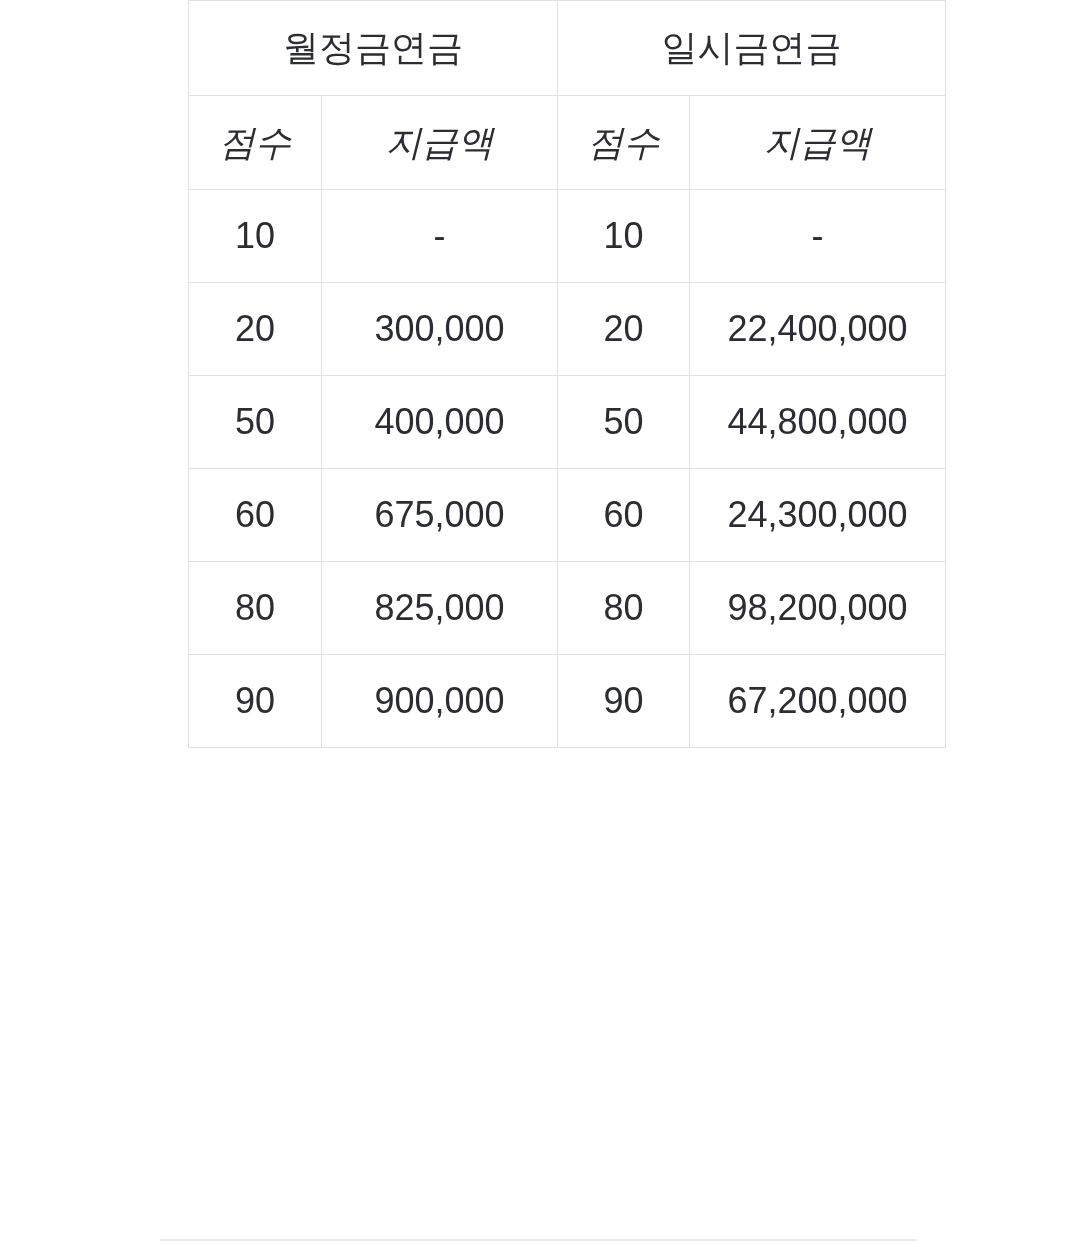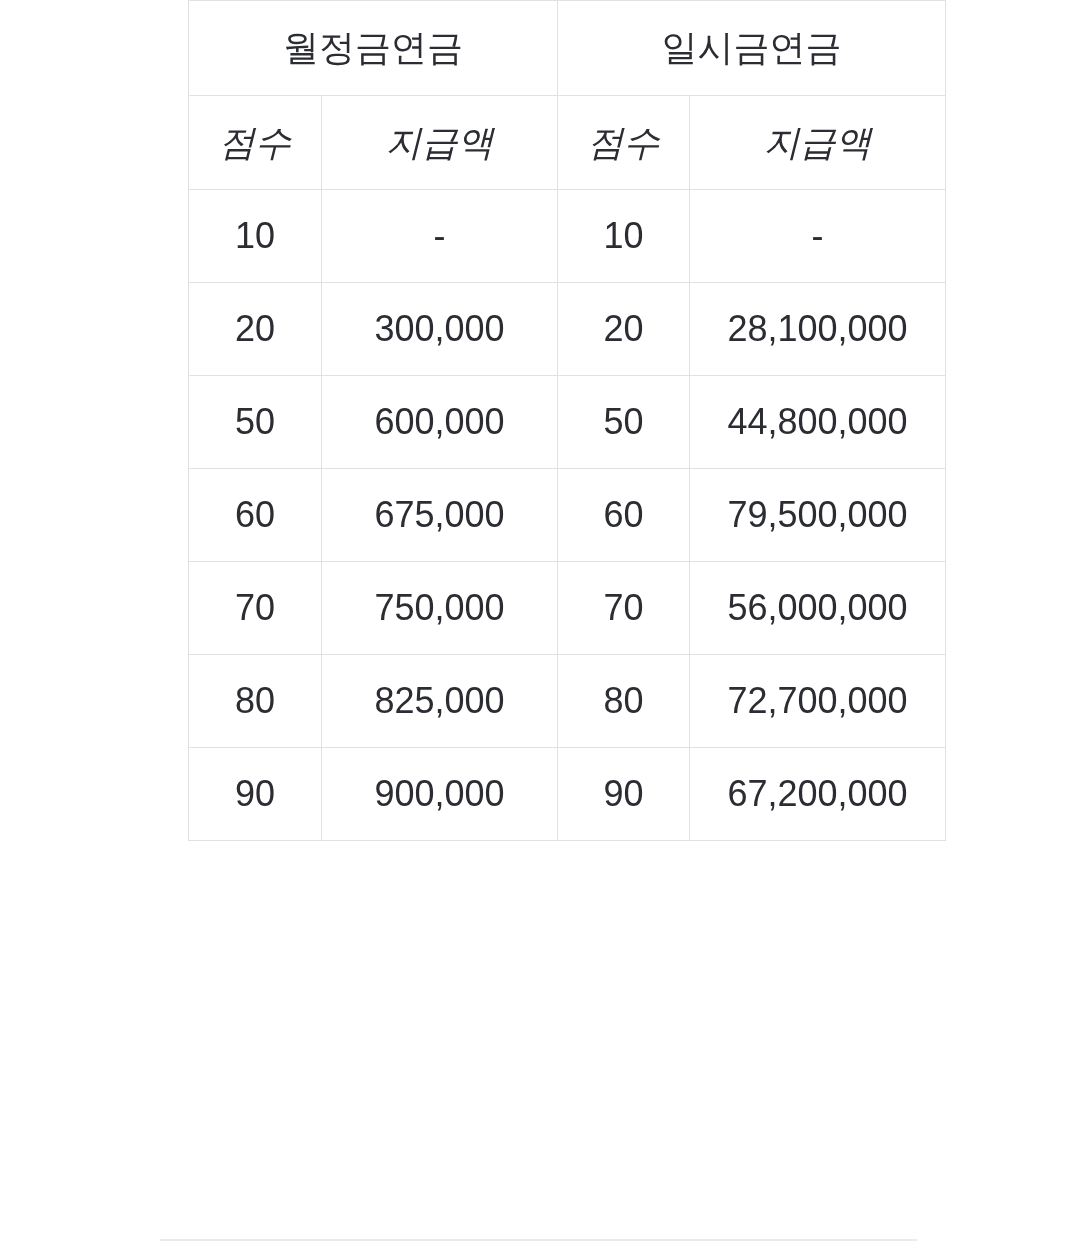--- a/index.html
+++ b/index.html
@@ -84,45 +84,39 @@
         <tr>
           <td>10</td>
           <td>-</td>
           <td>10</td>
           <td>-</td>
         </tr>
         <tr>
           <td>20</td>
           <td>300,000</td>
           <td>20</td>
-          <td>28,100,000</td>
+          <td>22,400,000</td>
         </tr>
         <tr>
           <td>50</td>
-          <td>600,000</td>
+          <td>400,000</td>
           <td>50</td>
           <td>44,800,000</td>
         </tr>
         <tr>
           <td>60</td>
           <td>675,000</td>
           <td>60</td>
-          <td>79,500,000</td>
-        </tr>
-        <tr>
-          <td>70</td>
-          <td>750,000</td>
-          <td>70</td>
-          <td>56,000,000</td>
+          <td>24,300,000</td>
         </tr>
         <tr>
           <td>80</td>
           <td>825,000</td>
           <td>80</td>
-          <td>72,700,000</td>
+          <td>98,200,000</td>
         </tr>
         <tr>
           <td>90</td>
           <td>900,000</td>
           <td>90</td>
           <td>67,200,000</td>
         </tr>
       </tbody>
   </table>
 </div>

